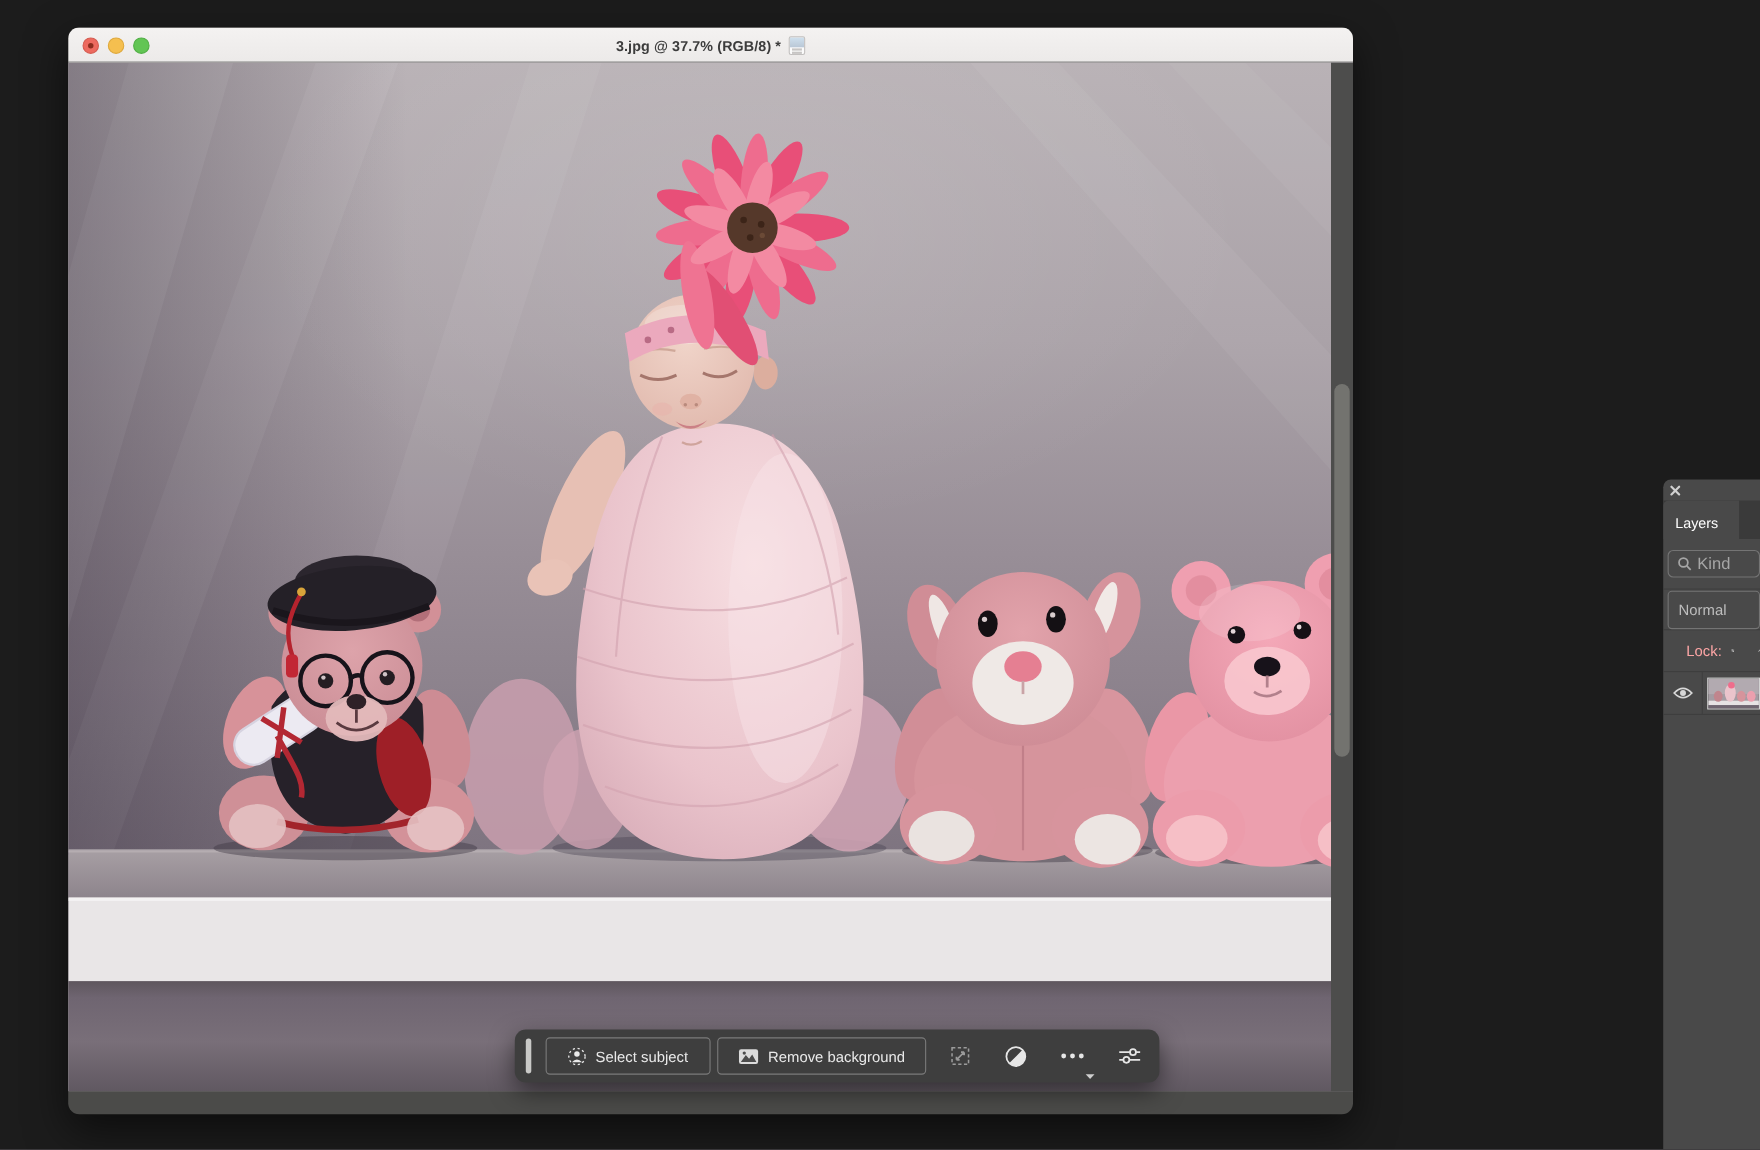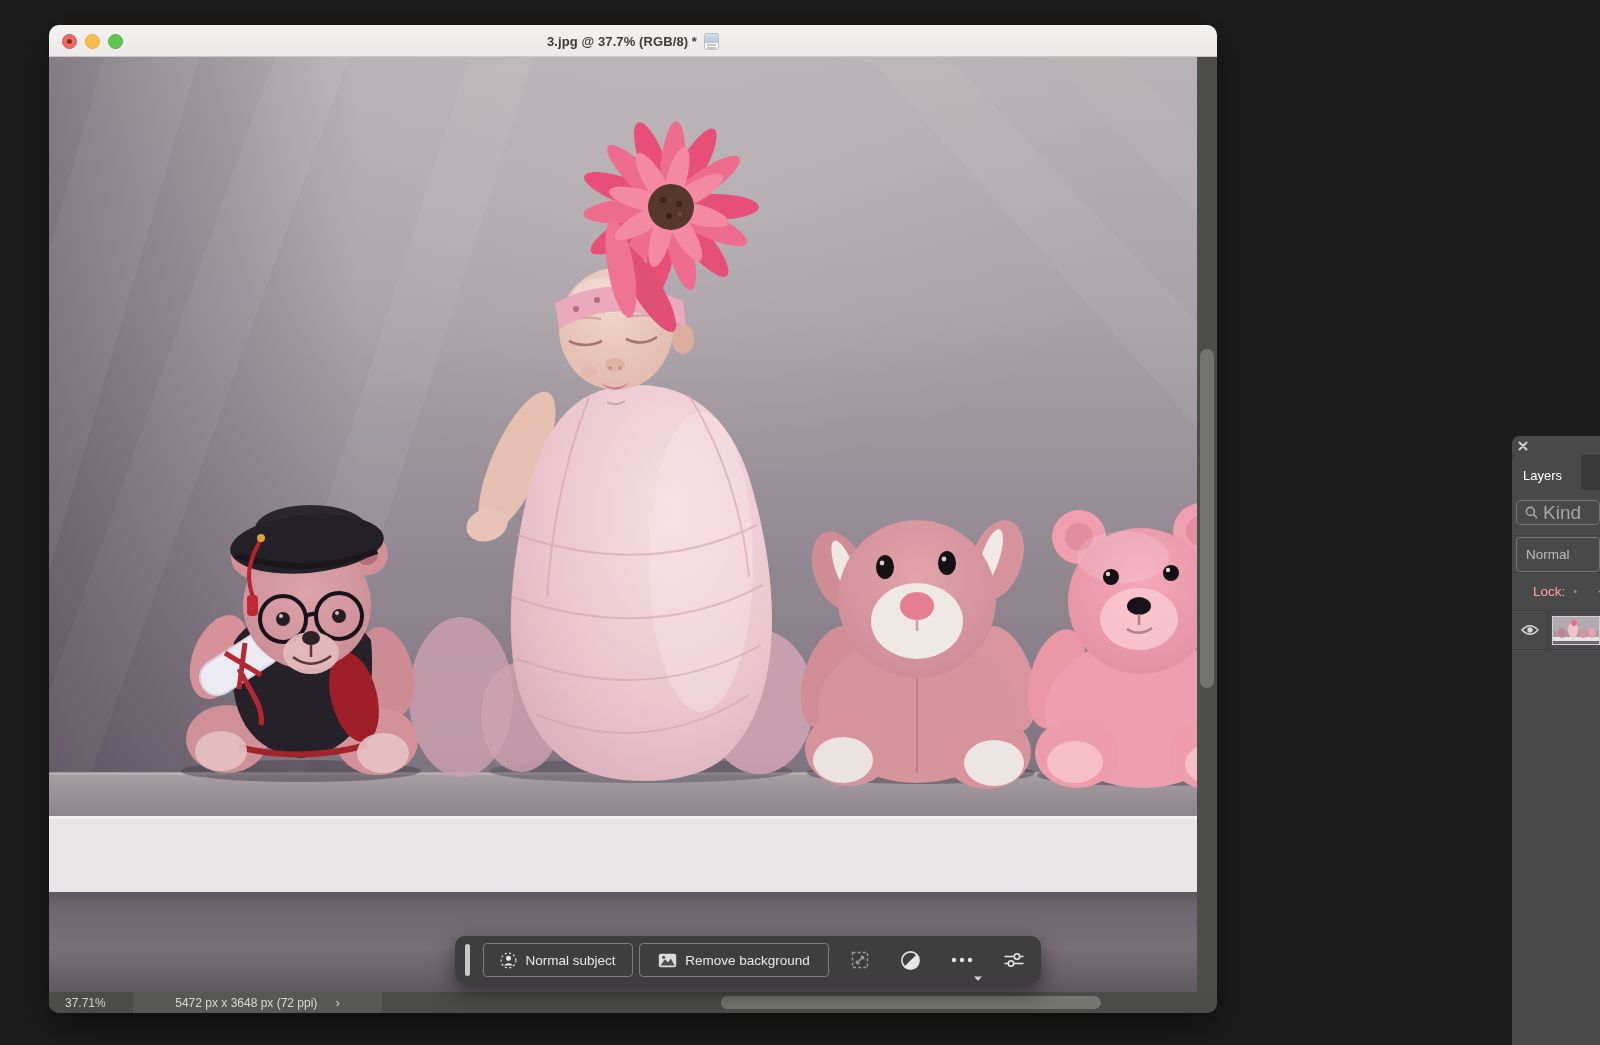--- a/index.html
+++ b/index.html
@@ -1,19 +1,19 @@
 <!DOCTYPE html>
 <html><head>
 <meta charset="utf-8">
 <style>
   html,body{margin:0;padding:0;background:#1c1c1c;}
   .stage{position:relative;width:1600px;height:1045px;overflow:hidden;
          font-family:"Liberation Sans",sans-serif;-webkit-font-smoothing:antialiased;}
   
-  .doc-window{position:absolute;left:49px;top:25px;width:1168px;height:988px;
+  .doc-window{position:absolute;left:62px;top:25px;width:1168px;height:988px;
               border-radius:10px;overflow:hidden;background:#4b4b49;
               box-shadow:0 14px 38px rgba(0,0,0,.55);}
   .titlebar{position:relative;height:32px;background:linear-gradient(#f4f2f1,#ecEAe9);
             border-bottom:1px solid #c9c7c5;box-sizing:border-box;}
   .traffic{position:absolute;left:13px;top:9px;display:flex;gap:8px;}
   .light{width:13px;height:13px;border-radius:50%;position:relative;}
   .light.close{background:#ed6a5f;border:0.5px solid #d55c51;}
   .light.close::after{content:"";position:absolute;left:4px;top:4px;width:5px;height:5px;
                       border-radius:50%;background:#8c2d1f;}
   .light.min{background:#f5bf4f;border:0.5px solid #dfa93c;}
@@ -59,21 +59,21 @@
                 border-top-left-radius:7px;overflow:hidden;color:#c9c9c9;}
   .lp-header{height:19px;display:flex;align-items:center;padding-left:6px;}
   .lp-tabs{height:35px;background:#3a3a3a;display:flex;}
   .lp-tab{width:69px;background:#494949;display:flex;align-items:flex-end;
           padding:0 0 7px 11px;box-sizing:border-box;border-top-left-radius:5px;}
   .lp-tab span{font-size:13px;font-weight:normal;color:#ffffff;}
   .lp-row{box-sizing:border-box;}
   .lp-search{height:46px;display:flex;align-items:center;border-bottom:1px solid #3e3e3e;}
   .kind-box{display:flex;align-items:center;gap:5px;border:1px solid #747474;border-radius:5px;
             height:25px;margin-left:4px;width:110px;box-sizing:border-box;padding-left:8px;
-            color:#a6a6a6;font-size:19px;}
+            color:#a6a6a6;font-size:15px;}
   .lp-blend{height:37px;display:flex;align-items:center;border-bottom:1px solid #3e3e3e;}
   .blend-box{border:1px solid #747474;border-radius:4px;height:35px;margin-left:4px;width:110px;
              box-sizing:border-box;display:flex;align-items:center;padding-left:9px;
              color:#bdbdbd;font-size:13.5px;}
   .lp-lock{height:38px;display:flex;align-items:center;gap:9px;padding-left:21px;
            border-bottom:1px solid #3e3e3e;color:#fca5a5;font-size:13.5px;}
   .lp-layer{height:39px;display:flex;align-items:center;border-bottom:1px solid #3e3e3e;}
   .eye-cell{width:38px;display:flex;align-items:center;justify-content:center;
             border-right:1px solid #3f3f3f;height:100%;box-sizing:border-box;}
   .thumb{width:48px;height:29px;border:1px solid #d2d2d2;box-sizing:border-box;margin-left:4px;flex:none;}
@@ -348,39 +348,31 @@
           <ellipse cx="1090" cy="549" rx="12" ry="9" fill="#17121a"></ellipse>
           <path d="M1090 557 L1090 568 M1078 572 Q1090 580 1103 571" stroke="#b2808c" stroke-width="2.5" fill="none"></path>
         </g>
       </svg>
     </div>
 
     <div class="vscroll">
       <div class="vthumb" style="top:292px;height:339px;"></div>
     </div>
 
-    <div class="bottom-strip">
-      <div class="zoom-field">37.71%</div>
-      <div class="dims-field">
-        <span>5472 px x 3648 px (72 ppi)</span>
-        <span class="dims-chevron">›</span>
-      </div>
-      <div class="hthumb"></div>
-    </div>
 
     <div class="taskbar">
       <div class="tb-handle"></div>
 
       <div class="tb-btn select">
         <svg width="17" height="17" viewBox="0 0 17 17">
           <circle cx="8.5" cy="8.5" r="7.4" fill="none" stroke="#e9e9e9" stroke-width="1.2" stroke-dasharray="2 2.4"></circle>
           <circle cx="8.5" cy="6.2" r="2.5" fill="#e9e9e9"></circle>
           <path d="M3.8 13.6 Q8.5 8.8 13.2 13.6 Z" fill="#e9e9e9"></path>
         </svg>
-        <span>Normal subject</span>
+        <span>Select subject</span>
       </div>
 
       <div class="tb-btn removebg">
         <svg width="19" height="15" viewBox="0 0 19 15">
           <rect x="0.8" y="0.8" width="17.4" height="13.4" rx="2" fill="#dcdcdc"></rect>
           <path d="M2.5 12.5 L7 6.2 L10 9.6 L12.8 5.6 L16.6 12.5 Z" fill="#4d4d4d"></path>
           <circle cx="5.6" cy="4.3" r="1.5" fill="#4d4d4d"></circle>
         </svg>
         <span>Remove background</span>
       </div>

